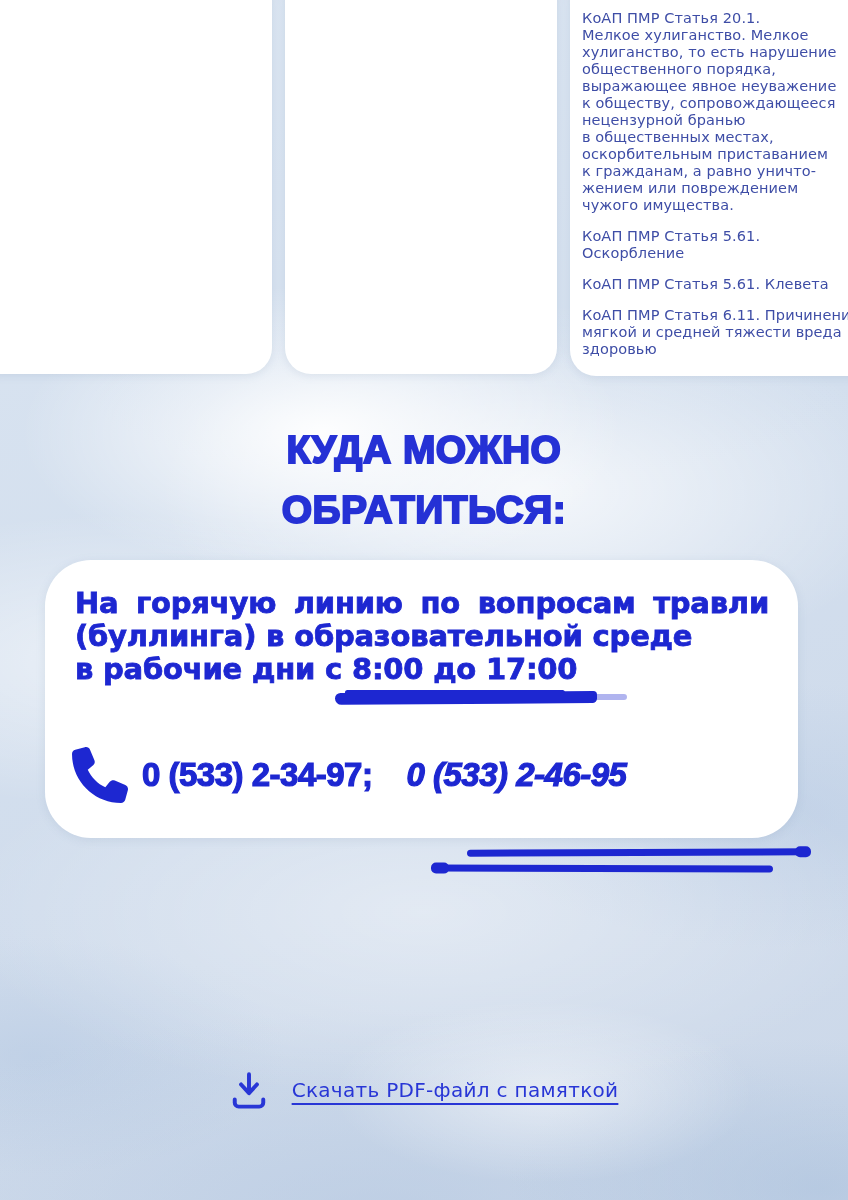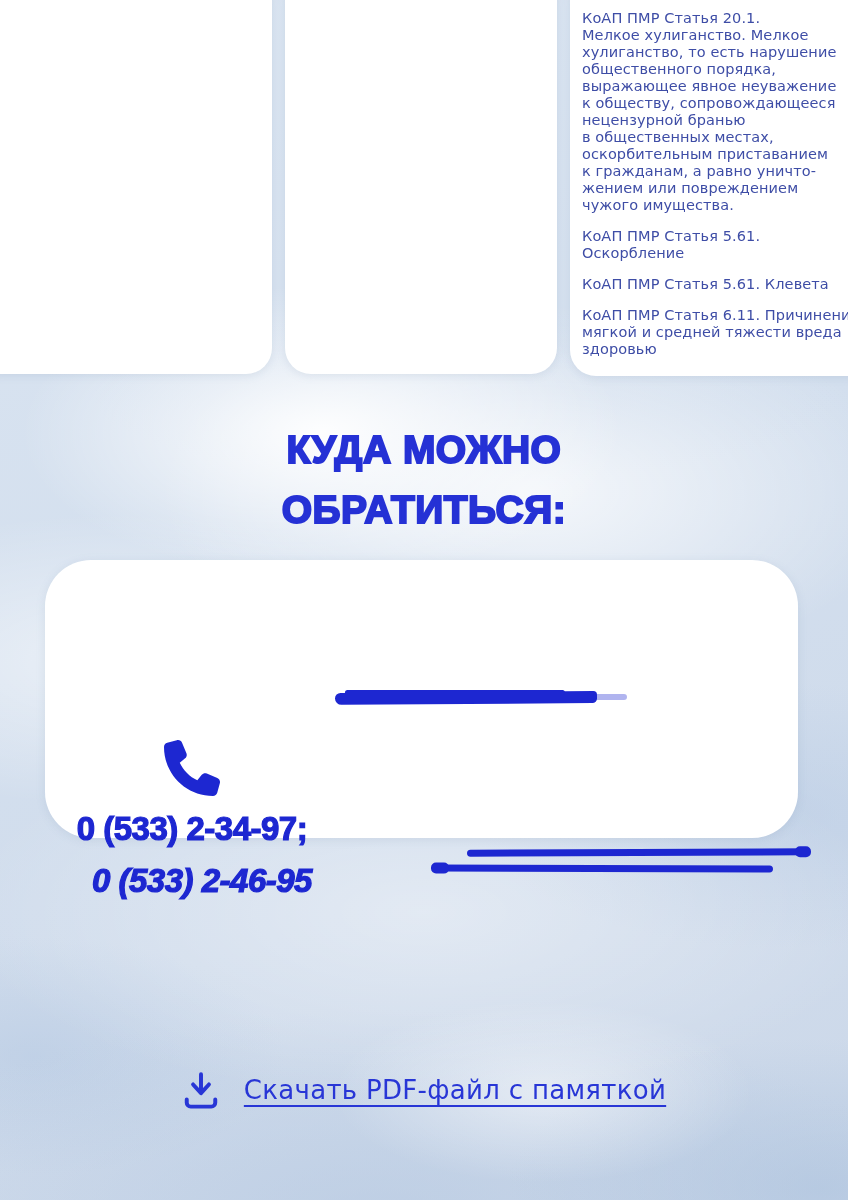--- a/index.html
+++ b/index.html
@@ -66,40 +66,40 @@
     transform:rotate(-.4deg);
   }
   .scribble::before{
     content:"";position:absolute;left:10px;top:-2px;width:220px;height:5px;
     background:var(--accent-color);border-radius:3px;transform:rotate(.4deg);
   }
   .scribble::after{
     content:"";position:absolute;right:-30px;top:3px;width:34px;height:6px;
     background:var(--accent-color);opacity:.35;border-radius:3px;
   }
-  .phone-row{position:absolute;left:72px;top:740px;height:70px;display:flex;align-items:center;gap:14px;flex-direction:column;}
+  .phone-row{position:absolute;left:72px;top:740px;height:70px;display:flex;align-items:center;gap:14px;}
   .phone-icon-svg{width:56px;height:56px;flex:0 0 auto;}
   .phone-num{
     font-family:"Liberation Sans",sans-serif;font-weight:700;
     font-size:33px;letter-spacing:-.5px;color:var(--accent-color);
     -webkit-text-stroke:1.2px currentColor;white-space:nowrap;
   }
   .phone-num.second{margin-left:20px;font-style:italic;}
   .mark{position:absolute;background:var(--accent-color);height:7px;border-radius:4px;}
   .mark-a{left:467px;top:849px;width:341px;transform:rotate(-.25deg);}
   .mark-a::after{content:"";position:absolute;right:-3px;top:-2px;width:16px;height:11px;border-radius:5px;background:inherit;}
   .mark-b{left:435px;top:865px;width:338px;transform:rotate(.15deg);}
   .mark-b::before{content:"";position:absolute;left:-4px;top:-2px;width:18px;height:11px;border-radius:5px;background:inherit;}
   .dl-row{
     position:absolute;left:0;top:1062px;width:100%;height:56px;
     display:flex;justify-content:center;align-items:center;gap:24px;cursor:pointer;
   }
   .dl-icon-svg{width:38px;height:42px;flex:0 0 auto;}
   .dl-link{
-    font-family:"DejaVu Sans",sans-serif;font-size:26px;letter-spacing:.3px;
+    font-family:"DejaVu Sans",sans-serif;font-size:20px;letter-spacing:.3px;
     color:var(--link-color);text-decoration:underline;
     text-underline-offset:6px;text-decoration-thickness:2px;cursor:pointer;text-align:right;
   }
 </style>
 </head>
 <body>
 
 <div class="page">
 
   <div class="card card-left"></div>
@@ -124,20 +124,25 @@
     <p>КоАП ПМР Статья 6.11. Причинение
 мягкой и средней тяжести вреда
 здоровью</p>
   </div>
 
   <h1 class="heading">КУДА МОЖНО
 ОБРАТИТЬСЯ:</h1>
 
   <div class="panel"></div>
 
+  <div class="hl">
+    <div class="hl-line just">На горячую линию по вопросам травли</div>
+    <div class="hl-line">(буллинга) в образовательной среде</div>
+    <div class="hl-line">в рабочие дни с 8:00 до 17:00</div>
+  </div>
 
   <div class="scribble"></div>
 
   <div class="phone-row">
     <svg class="phone-icon-svg" viewBox="0 0 512 512" aria-hidden="true">
       <path fill="#1d27d1" d="M164.9 24.6c-7.7-18.6-28-28.5-47.4-23.2l-88 24C12.1 30.2 0 46 0 64C0 311.4 200.6 512 448 512c18 0 33.8-12.1 38.6-29.5l24-88c5.3-19.4-4.6-39.7-23.2-47.4l-96-40c-16.3-6.8-35.2-2.1-46.3 11.6L304.7 368C234.3 334.7 177.3 277.7 144 207.3L193.3 167c13.7-11.1 18.4-30 11.6-46.3l-40-96z"></path>
     </svg>
     <span class="phone-num">0 (533) 2-34-97;</span>
     <span class="phone-num second">0 (533) 2-46-95</span>
   </div>

